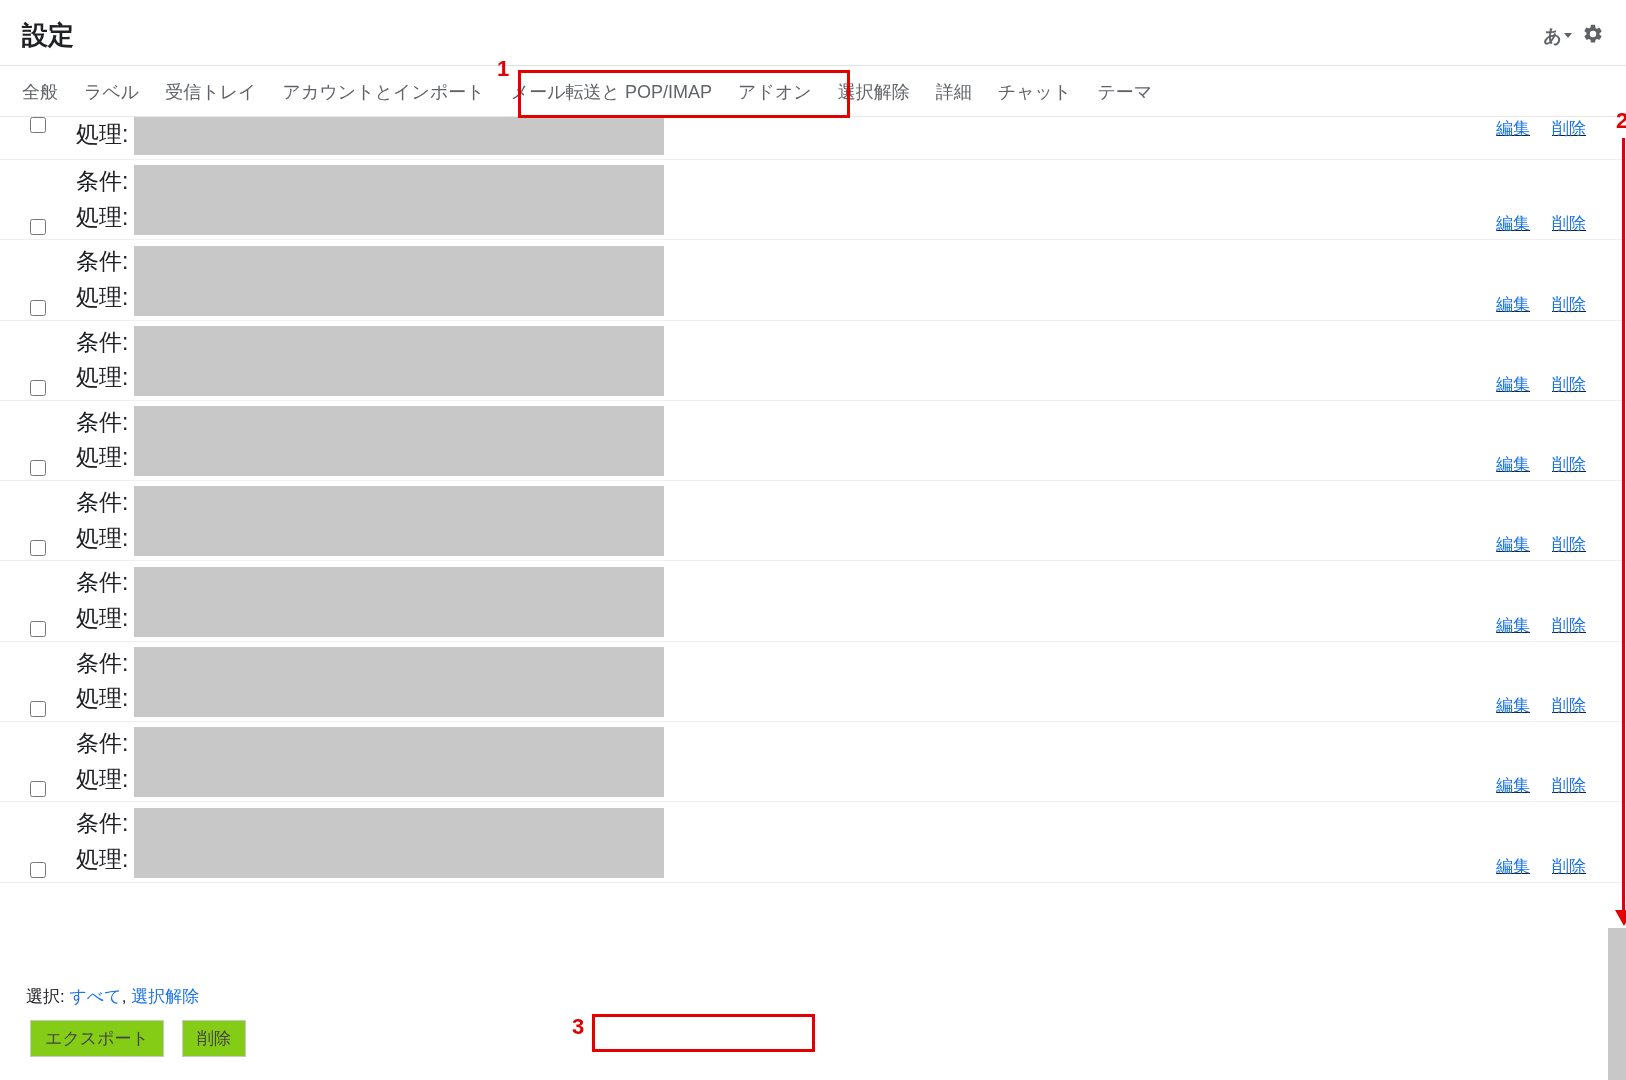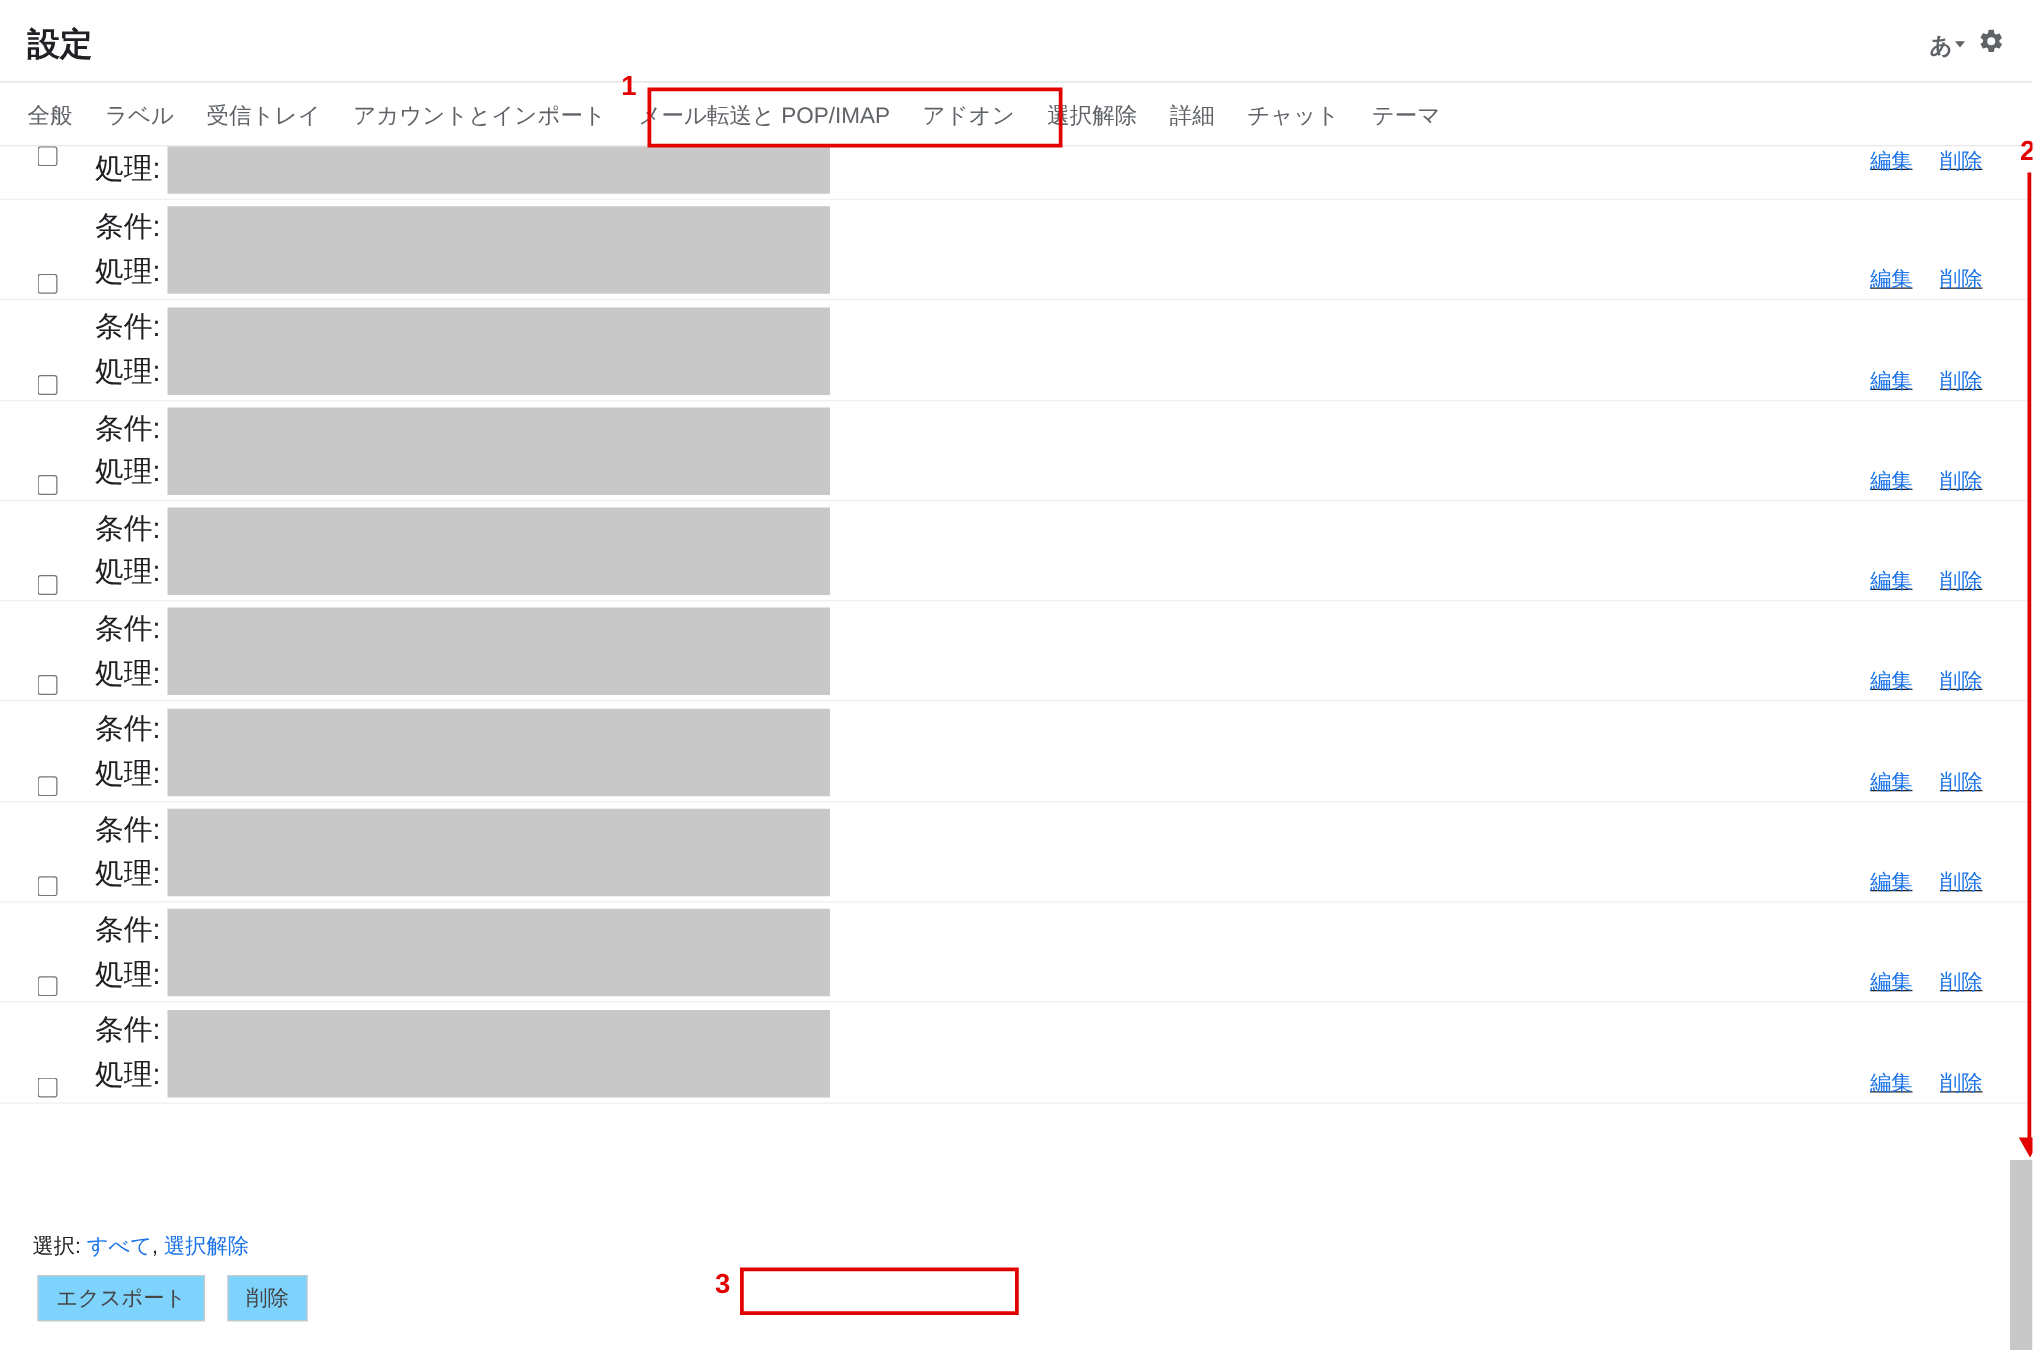--- a/index.html
+++ b/index.html
@@ -90,21 +90,21 @@
     .filter-row.first .filter-mask { height: 38px; }
     .spacer { flex: 1; }
     .filter-actions { display: flex; gap: 22px; padding-right: 20px; text-decoration: underline; }
     .link { color: #1a73e8; cursor: pointer; font-size: 17px; }
     .select-row {
       padding: 8px 26px 8px 26px;
       font-size: 17px;
     }
     .buttons-row { padding: 4px 26px 14px 30px; display: flex; gap: 18px; }
     .btn {
-      background: #7dd3fc;
+      background: #84cc16;
       border: 1px solid #c8c8c8;
       padding: 6px 14px;
       font-size: 17px;
       color: #444;
       cursor: pointer;
     }
     .bottom-links {
       display: flex;
       justify-content: center;
       gap: 20px;

